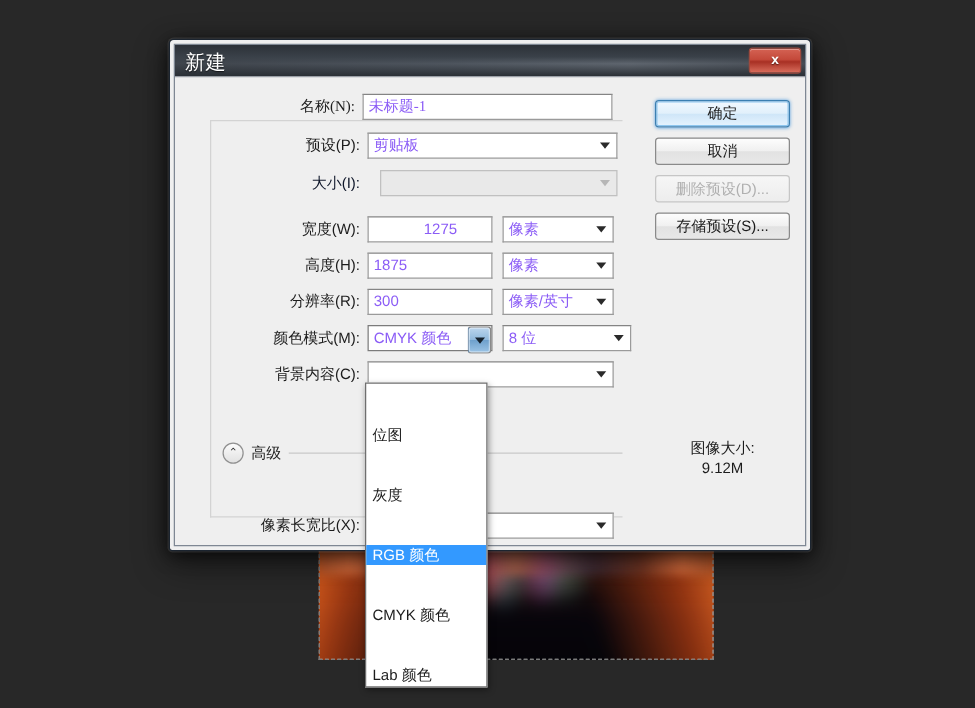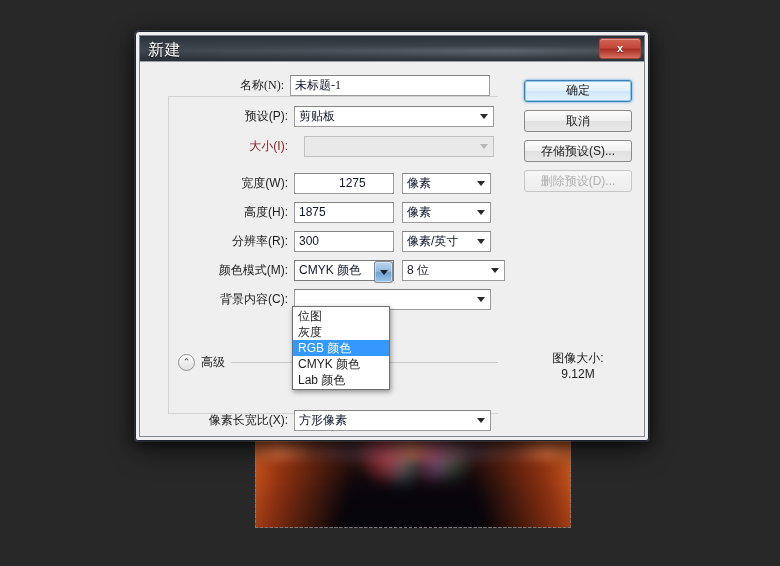--- a/index.html
+++ b/index.html
@@ -156,30 +156,30 @@
     height: 22px;
     display: flex;
     align-items: center;
   }
   .lbl {
     font-size: 12px;
     color: #1c1c1c;
     text-align: right;
     white-space: nowrap;
   }
-  .lbl.dim { color: #7f1d1d; }
+  .lbl.dim { color: #0f172a; }
 
   .field {
     box-sizing: border-box;
     height: 21px;
     border: 1px solid #9a9a9a;
     border-top-color: #848484;
     background: #ffffff;
     font-size: 12px;
-    color: #0f172a;
+    color: #8b5cf6;
     padding: 0 4px;
     line-height: 19px;
     display: flex;
     align-items: center;
   }
   .field.dim {
     background: #e9e9e9;
     border-color: #c0c0c0;
     color: #b0b0b0;
   }
@@ -344,20 +344,21 @@
     padding: 1px 0;
   }
   #dropdown .item {
     height: 16px;
     line-height: 16px;
     font-size: 12px;
     color: #1c1c1c;
     padding: 0 5px;
     white-space: nowrap;
     cursor: default;
+    margin-top: 32px;
   }
   #dropdown .item.sel {
     background: #3399ff;
     color: #ffffff;
   }
 </style>
 </head>
 <body>
 
 <div id="desktop">
@@ -470,22 +471,22 @@
         <div class="lbl" style="width:116px;">像素长宽比(X):</div>
         <div class="field combo" style="width:197px; margin-left:6px;">
           <span>方形像素</span>
           <span class="arrow"></span>
         </div>
       </div>
 
       <div id="buttons">
         <div class="btn default">确定</div>
         <div class="btn">取消</div>
+        <div class="btn disabled">删除预设(D)...</div>
         <div class="btn">存储预设(S)...</div>
-        <div class="btn disabled">删除预设(D)...</div>
       </div>
 
       <div id="imgsize">
         <div class="t">图像大小:</div>
         <div class="v">9.12M</div>
       </div>
 
       <div id="dropdown">
           <div class="item">位图</div>
           <div class="item">灰度</div>

